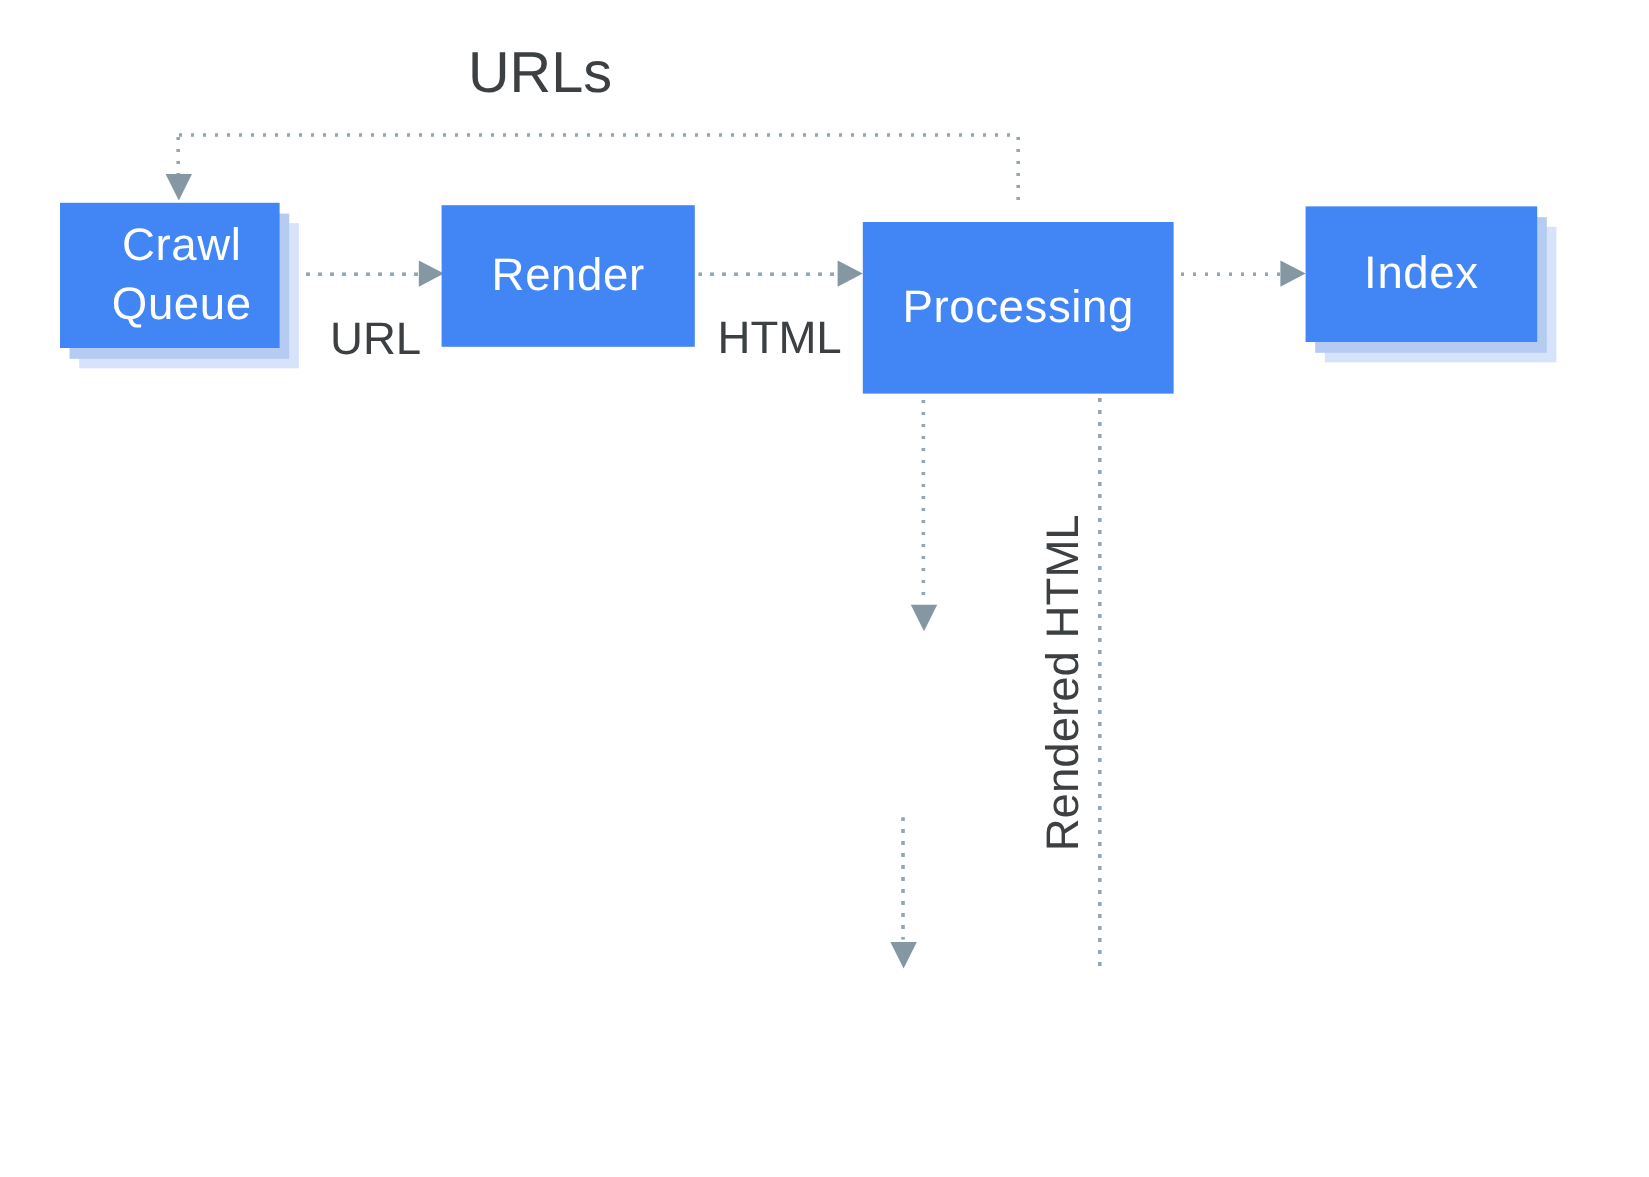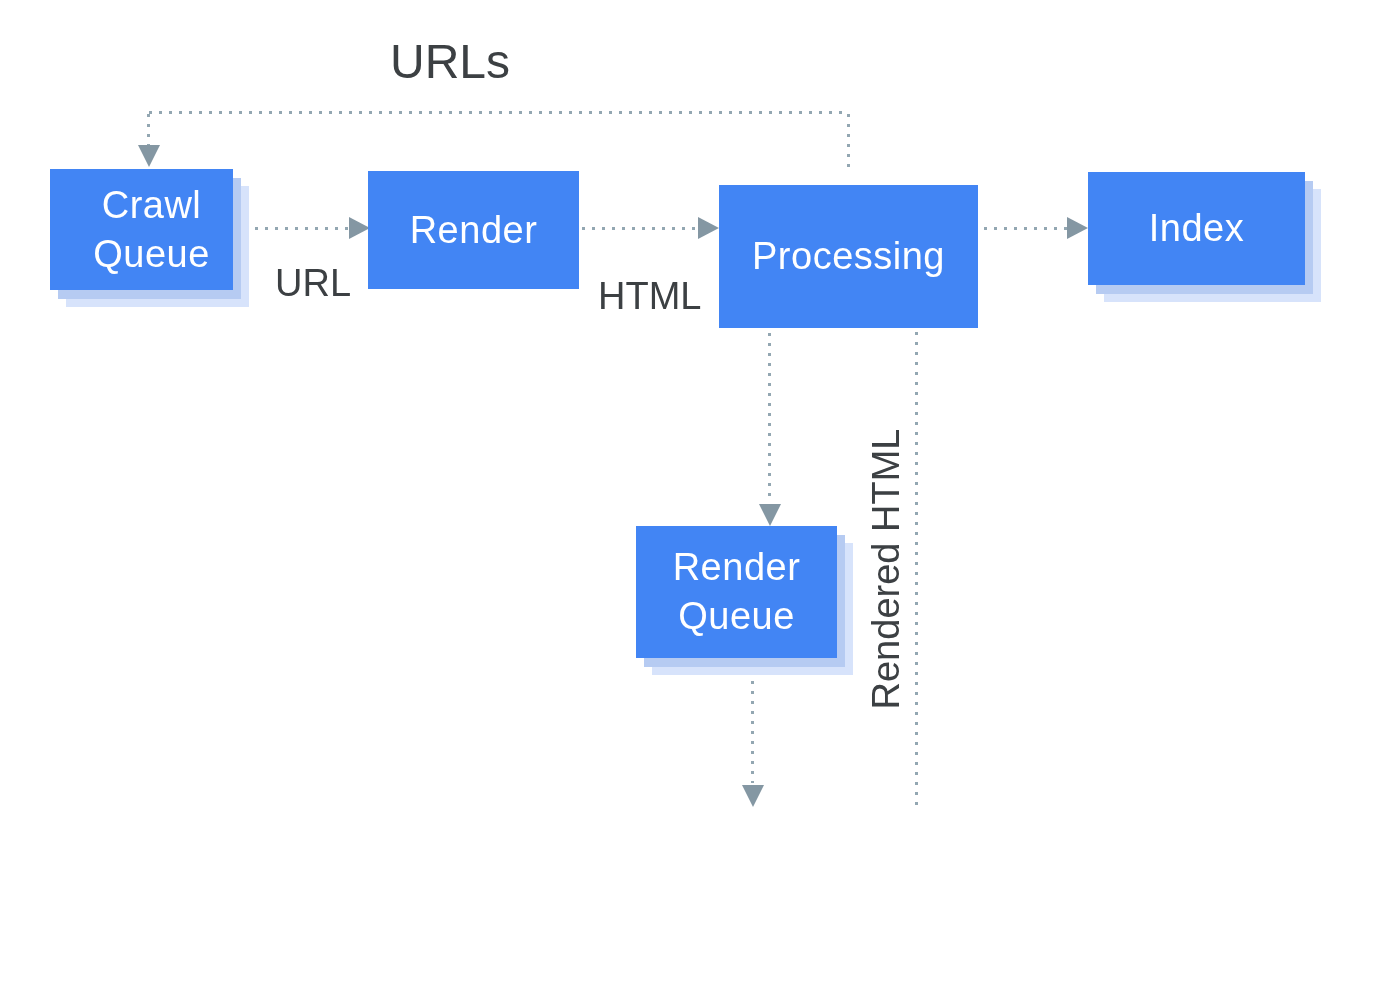--- a/index.html
+++ b/index.html
@@ -68,27 +68,27 @@
   }
   .arr.up {
     border-left:11px solid transparent;
     border-right:11px solid transparent;
     border-bottom:22px solid var(--arrow);
   }
   
   #node-crawl-queue  { left:50px;  top:169px; width:183px; height:121px;padding-left:20px; }
   #node-crawler      { left:368px; top:171px; width:211px; height:118px; }
   #node-processing   { left:719px; top:171px; width:259px; height:143px;margin-top:14px; }
-  #node-index        { left:1088px;top:172px; width:217px; height:113px; }
+  #node-index        { left:1088px;top:172px; width:193px; height:113px; }
   #node-render-queue { left:636px; top:526px; width:201px; height:132px; }
   #node-renderer     { left:727px; top:807px; width:238px; height:125px; }
   
   #label-urls          { left:390px; top:34px; }
   #label-url           { left:275px; top:262px; }
-  #label-html          { left:598px; top:261px;margin-top:14px; }
+  #label-html          { left:598px; top:261px; }
   #label-rendered-html { left:737px; top:547px; }
 </style>
 </head>
 <body>
 
 <div id="canvas">
 
   <div class="hline" style="left:149px; top:111px; width:700px;"></div>
   <div class="vline" style="left:847px; top:114px; height:56px;"></div>
   <div class="vline" style="left:147px; top:114px; height:32px;"></div>
@@ -121,23 +121,20 @@
   </div>
 
   <div id="node-processing" class="box">
     <span>Processing</span>
   </div>
 
   <div id="node-index" class="box shadowed">
     <span>Index</span>
   </div>
 
-  <div id="node-render-queue" class="box shadowed">
-    <span>Render Queue</span>
-  </div>
 
 
   <div id="label-urls" class="lbl big">URLs</div>
   <div id="label-url" class="lbl">URL</div>
   <div id="label-html" class="lbl">HTML</div>
   <div id="label-rendered-html" class="lbl vertical">Rendered HTML</div>
 
 </div>
 
 </body></html>

